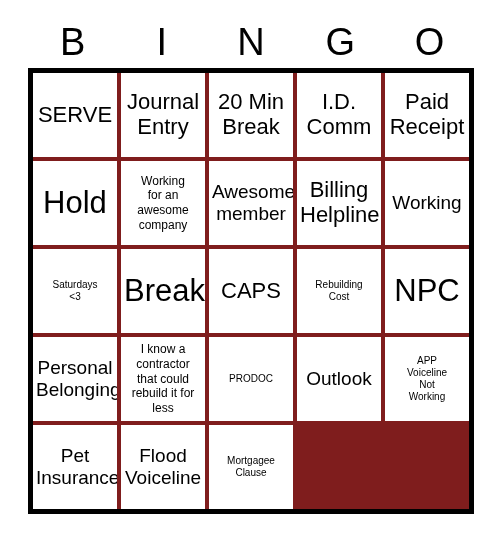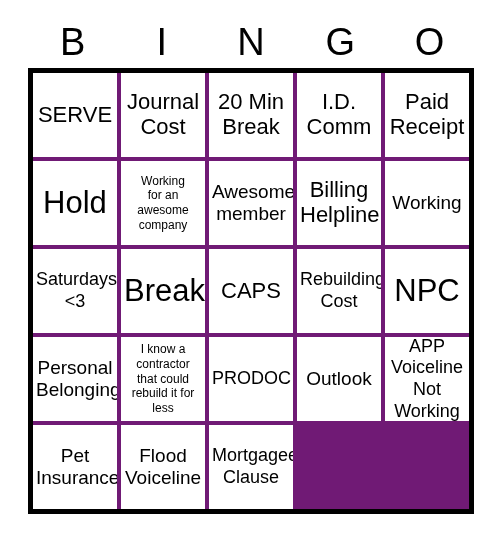--- a/index.html
+++ b/index.html
@@ -48,21 +48,21 @@
 
   
   #grid {
     position: absolute;
     left: 28px;
     top: 68px;
     width: 446px;
     height: 446px;
     box-sizing: border-box;
     border: 5px solid #000000;
-    background: #701a75;
+    background: #7f1d1d;
     display: grid;
     grid-template-columns: repeat(5, 1fr);
     grid-template-rows: repeat(5, 1fr);
     gap: 4px;
   }
 
   .cell {
     background: #ffffff;
     display: flex;
     align-items: center;
@@ -76,21 +76,21 @@
     display: block;
     width: 100%;
     line-height: 1.12;
     white-space: pre-line;
   }
 
   
   .sz-xl .cell-text { font-size: 31px; line-height: 1.05; text-align: center; }
   .sz-lg .cell-text { font-size: 22px; line-height: 1.12; }
   .sz-md .cell-text { font-size: 19px; line-height: 1.15; }
-  .sz-sm .cell-text { font-size: 18px; line-height: 1.2; }
+  .sz-sm .cell-text { font-size: 10px; line-height: 1.2; }
   .sz-xs .cell-text { font-size: 12px; line-height: 1.22; }
 </style>
 </head>
 <body>
 
 <div id="bingo-card">
 
   <div id="header-row">
     <div class="header-letter">B</div>
     <div class="header-letter">I</div>
@@ -99,21 +99,21 @@
     <div class="header-letter">O</div>
   </div>
 
   <div id="grid">
 
   <div class="cell sz-lg">
         <span class="cell-text">SERVE</span>
       </div>
       <div class="cell sz-lg">
         <span class="cell-text">Journal
-Cost</span>
+Entry</span>
       </div>
       <div class="cell sz-lg">
         <span class="cell-text">20 Min
 Break</span>
       </div>
       <div class="cell sz-lg">
         <span class="cell-text">I.D.
 Comm</span>
       </div>
       <div class="cell sz-lg">

